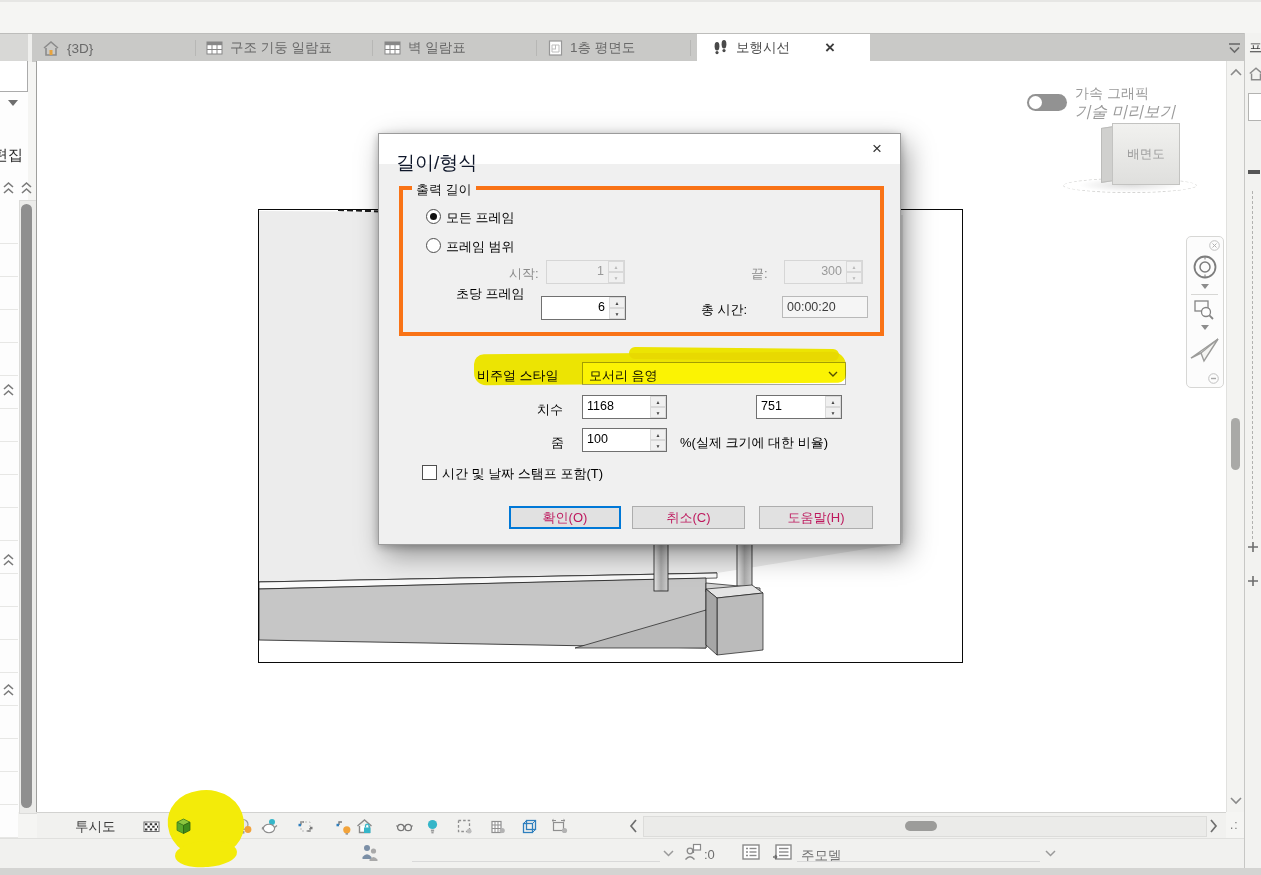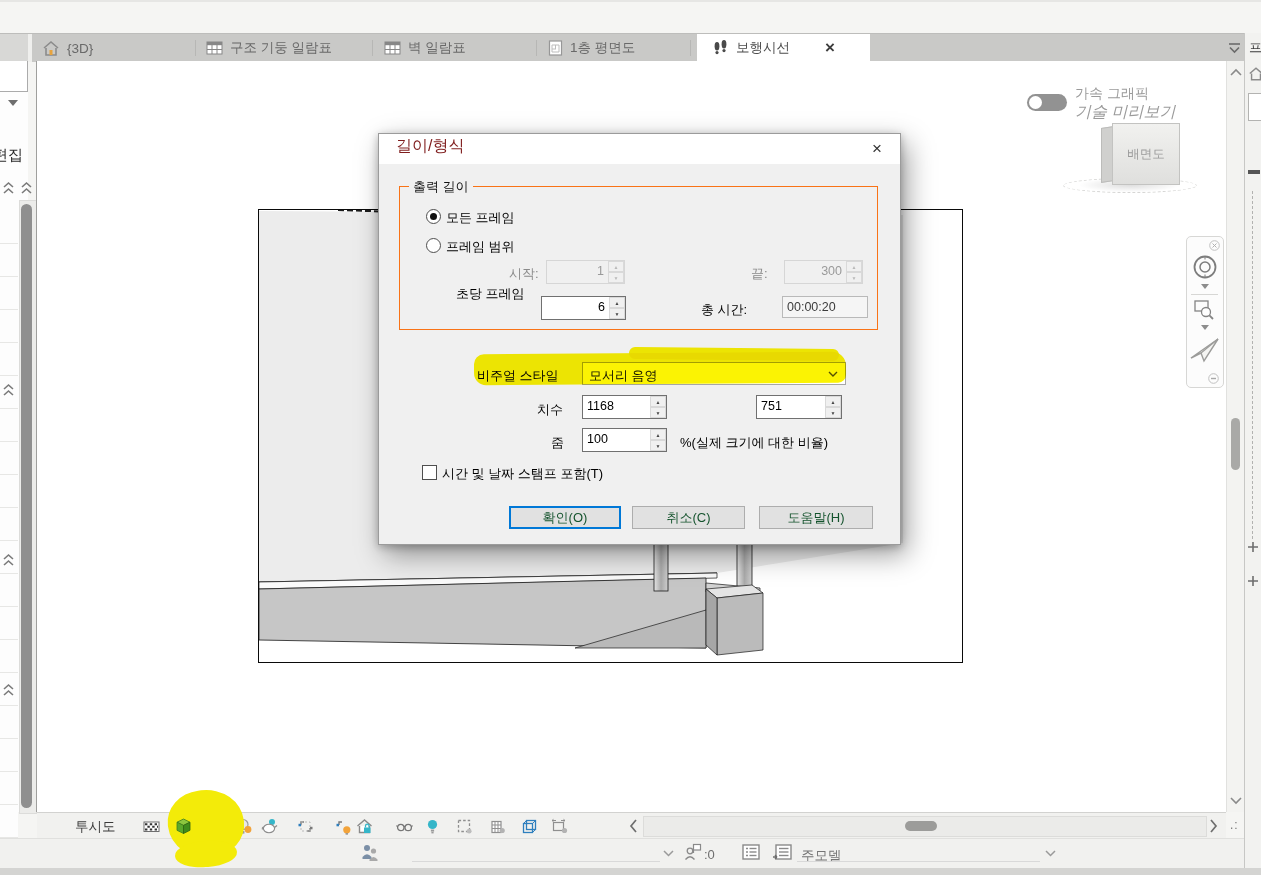--- a/index.html
+++ b/index.html
@@ -10,41 +10,41 @@
   .txt{white-space:nowrap;}
   
   #tabbar{left:0;top:33px;width:1244px;height:28px;background:#c9c9c7;border-top:1px solid #bdbdbb;}
   .tab{height:28px;display:flex;align-items:center;gap:7px;color:#696969;font-size:13.5px;position:absolute;top:0;}
   .tab.active{background:#fff;color:#4c4c4c;}
   .tabdiv{position:absolute;top:6px;width:1px;height:16px;background:#b7b7b5;}
   
   #dialog{left:378px;top:133px;width:521px;height:410px;background:#f0f0f0;
           border:1px solid #9b9b9b;box-shadow:6px 10px 26px rgba(0,0,0,.38),0 2px 8px rgba(0,0,0,.25);}
   #dlg-title{left:0;top:0;width:100%;height:30px;background:#fff;}
-  #dlg-title .t{position:absolute;left:17px;top:2px;font-size:16px;color:#7f1d1d;}
+  #dlg-title .t{position:absolute;left:17px;top:16px;font-size:19px;color:#0f172a;}
   #dlg-close{position:absolute;right:10px;top:3px;width:26px;height:24px;text-align:center;font-size:17px;color:#333;cursor:pointer;line-height:24px;}
-  .group{position:absolute;border:1px solid #f97316;}
+  .group{position:absolute;border:4px solid #f97316;}
   .group>.glabel{position:absolute;left:9px;top:-9px;background:#f0f0f0;padding:0 4px;font-size:13px;color:#111;}
   .radio{position:absolute;width:13px;height:13px;border:1px solid #4e4e4e;border-radius:50%;background:#fff;}
   .radio.sel::after{content:"";position:absolute;left:3px;top:3px;width:7px;height:7px;border-radius:50%;background:#111;}
   .lbl{position:absolute;font-size:13px;color:#000;}
   .lbl.gray{color:#8a8a8a;}
   .spin{position:absolute;height:22px;border:1px solid #707070;background:#fff;display:flex;font-size:12.5px;}
   .spin .val{flex:1;padding:3px 4px 0 4px;color:#000;}
   .spin.num .val{text-align:right;}
   .spin .btns{width:16px;display:flex;flex-direction:column;}
   .spin .b{flex:1;display:flex;align-items:center;justify-content:center;font-size:5px;background:#f0f0f0;border:1px solid #d9d9d9;color:#454545;cursor:pointer;}
   .spin.dis{border-color:#d6d6d6;background:#f0f0f0;}
   .spin.dis .val{color:#9a9a9a;}
   .spin.dis .b{color:#b9b9b9;}
   .tbox{position:absolute;height:22px;border:1px solid #b9b9b9;background:#f5f5f5;font-size:12.5px;color:#3c3c3c;padding:3px 4px 0 4px;}
   .combo{position:absolute;height:23px;border:1px solid #a6a6a6;background:#fff;font-size:13px;color:#111;padding:4px 6px 0 6px;}
   .combo svg{position:absolute;right:7px;top:8px;}
   .chk{position:absolute;width:13px;height:13px;border:1px solid #4e4e4e;background:#fff;}
-  .btn{position:absolute;height:23px;background:#e1e1e1;border:1px solid #adadad;font-size:13px;color:#14532d;
+  .btn{position:absolute;height:23px;background:#e1e1e1;border:1px solid #adadad;font-size:13px;color:#be185d;
        display:flex;align-items:center;justify-content:center;font-family:inherit;cursor:pointer;}
   .btn.default{border:2px solid #0078d7;}
   .hl{position:absolute;background:#fbf303;mix-blend-mode:multiply;pointer-events:none;}
   
   #viewbar{left:37px;top:812px;width:1189px;height:26px;background:#f1f1ef;border-top:1px solid #d2d2d0;}
   #statusbar{left:0;top:838px;width:1261px;height:30px;background:#f1f1ef;border-top:1px solid #e0e0de;}
   #bottomedge{left:0;top:868px;width:1261px;height:7px;background:#d4d4d2;}
   .vcicon{position:absolute;top:5px;width:17px;height:17px;cursor:pointer;}
   .uline{position:absolute;height:1px;background:#d9d9d9;}
   .chev{stroke:#7a7a7a;stroke-width:1.6;fill:none;}

